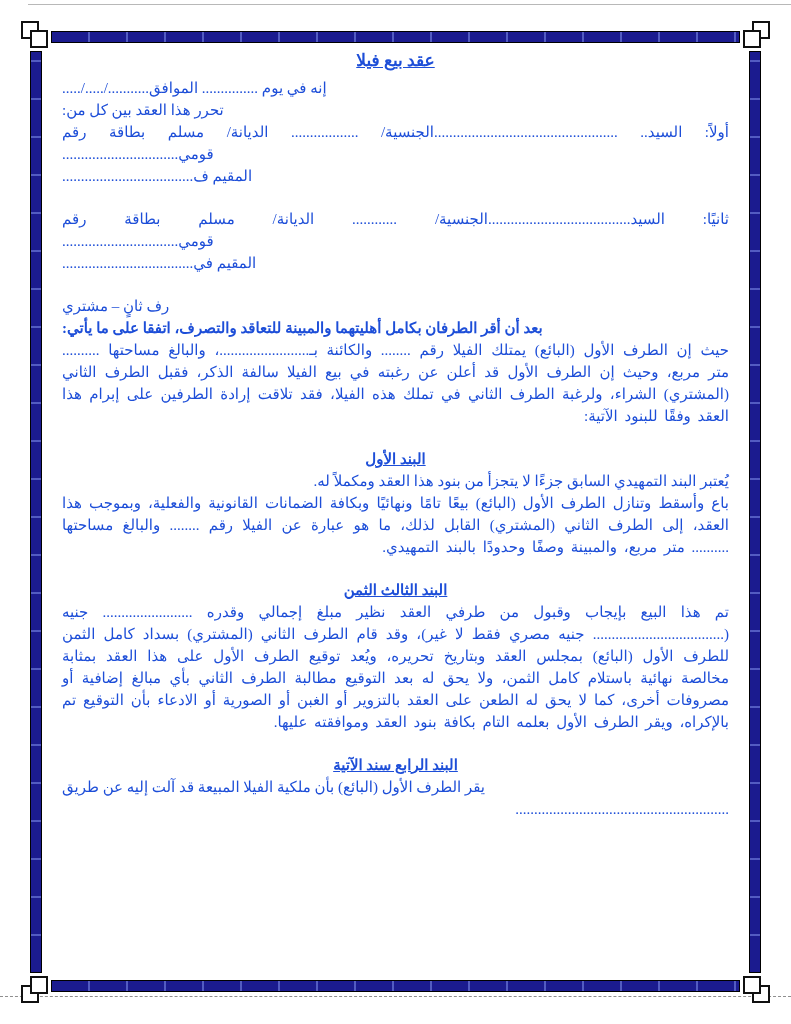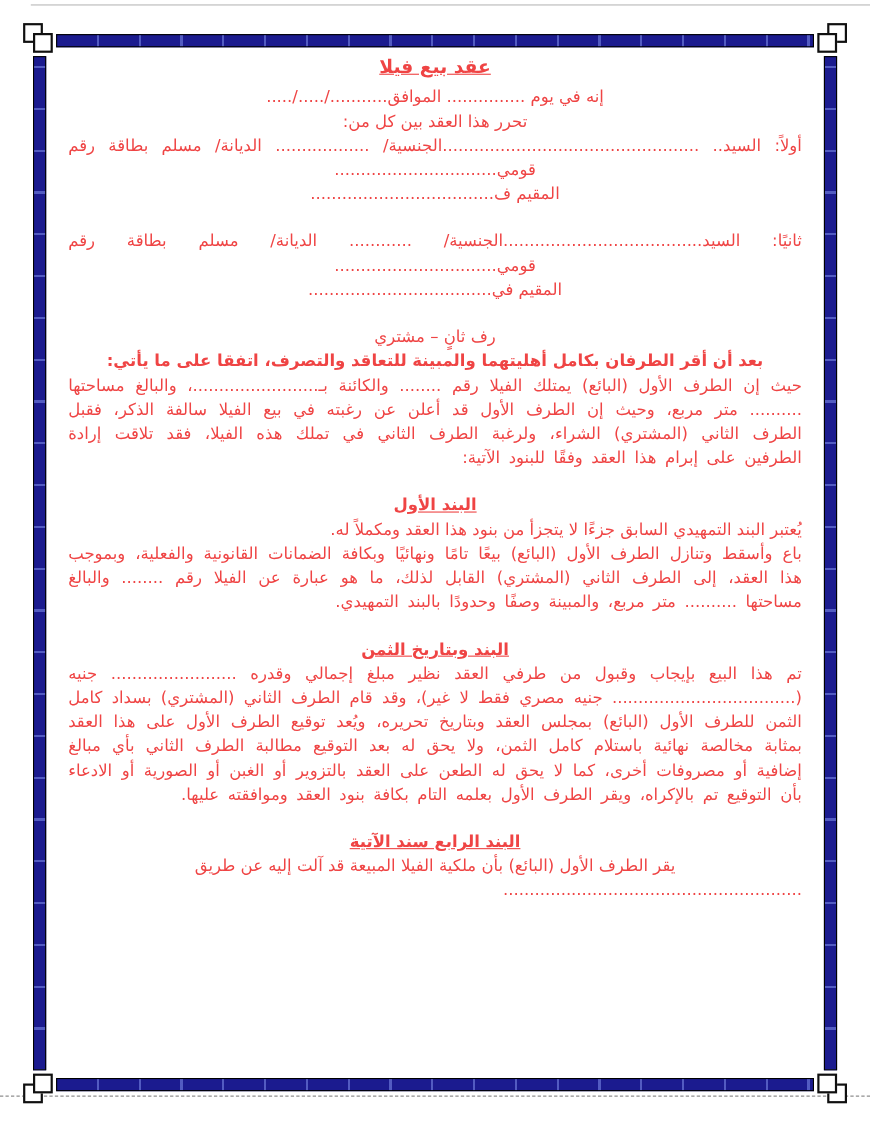--- a/index.html
+++ b/index.html
@@ -37,29 +37,30 @@
   .corner.tr .sq1{right:0;top:0;}  .corner.tr .sq2{right:9px;top:9px;}
   .corner.bl{left:21px;bottom:21px;}
   .corner.bl .sq1{left:0;bottom:0;}.corner.bl .sq2{left:9px;bottom:9px;}
   .corner.br{right:21px;bottom:21px;}
   .corner.br .sq1{right:0;bottom:0;}.corner.br .sq2{right:9px;bottom:9px;}
 
   
   .content{
     position:absolute;left:62px;right:62px;top:50px;bottom:60px;
     direction:rtl;unicode-bidi:embed;
-    color:#ef4444;
+    color:#1d4ed8;
     font-size:15px;line-height:22px;
     text-align:right;
+    font-family:Liberation Serif, serif;
   }
   .title{
     text-align:center;font-weight:bold;font-size:17px;
     text-decoration:underline;margin-bottom:5px;
   }
-  .p{text-align:center;}
+  .p{text-align:left;}
   .fill{text-align:justify;text-align-last:justify;word-spacing:2px;}
   .just{text-align:justify;word-spacing:3px;}
   .center{}
   .bold{font-weight:bold;}
   .head{text-align:center;font-weight:bold;text-decoration:underline;margin-top:21px;}
   .gap{height:21px;}
 </style>
 </head>
 <body>
 
@@ -113,21 +114,21 @@
 
     <div class="p bold">بعد أن أقر الطرفان بكامل أهليتهما والمبينة للتعاقد والتصرف، اتفقا على ما يأتي:</div>
 
     <div class="just">حيث إن الطرف الأول (البائع) يمتلك الفيلا رقم ........ والكائنة بـ........................، والبالغ مساحتها .......... متر مربع، وحيث إن الطرف الأول قد أعلن عن رغبته في بيع الفيلا سالفة الذكر، فقبل الطرف الثاني (المشتري) الشراء، ولرغبة الطرف الثاني في تملك هذه الفيلا، فقد تلاقت إرادة الطرفين على إبرام هذا العقد وفقًا للبنود الآتية:</div>
 
     <div class="head">البند الأول</div>
     <div class="center">يُعتبر البند التمهيدي السابق جزءًا لا يتجزأ من بنود هذا العقد ومكملاً له.</div>
 
     <div class="just">باع وأسقط وتنازل الطرف الأول (البائع) بيعًا تامًا ونهائيًا وبكافة الضمانات القانونية والفعلية، وبموجب هذا العقد، إلى الطرف الثاني (المشتري) القابل لذلك، ما هو عبارة عن الفيلا رقم ........ والبالغ مساحتها .......... متر مربع، والمبينة وصفًا وحدودًا بالبند التمهيدي.</div>
 
-    <div class="head">البند وبتاريخ الثمن</div>
+    <div class="head">البند الثالث الثمن</div>
     <div class="just">تم هذا البيع بإيجاب وقبول من طرفي العقد نظير مبلغ إجمالي وقدره ........................ جنيه (................................... جنيه مصري فقط لا غير)، وقد قام الطرف الثاني (المشتري) بسداد كامل الثمن للطرف الأول (البائع) بمجلس العقد وبتاريخ تحريره، ويُعد توقيع الطرف الأول على هذا العقد بمثابة مخالصة نهائية باستلام كامل الثمن، ولا يحق له بعد التوقيع مطالبة الطرف الثاني بأي مبالغ إضافية أو مصروفات أخرى، كما لا يحق له الطعن على العقد بالتزوير أو الغبن أو الصورية أو الادعاء بأن التوقيع تم بالإكراه، ويقر الطرف الأول بعلمه التام بكافة بنود العقد وموافقته عليها.</div>
 
     <div class="head">البند الرابع سند الآتية</div>
     <div class="p">يقر الطرف الأول (البائع) بأن ملكية الفيلا المبيعة قد آلت إليه عن طريق</div>
     <div class="center">.........................................................</div>
 
   </div>
 </div>
 
 </body></html>

